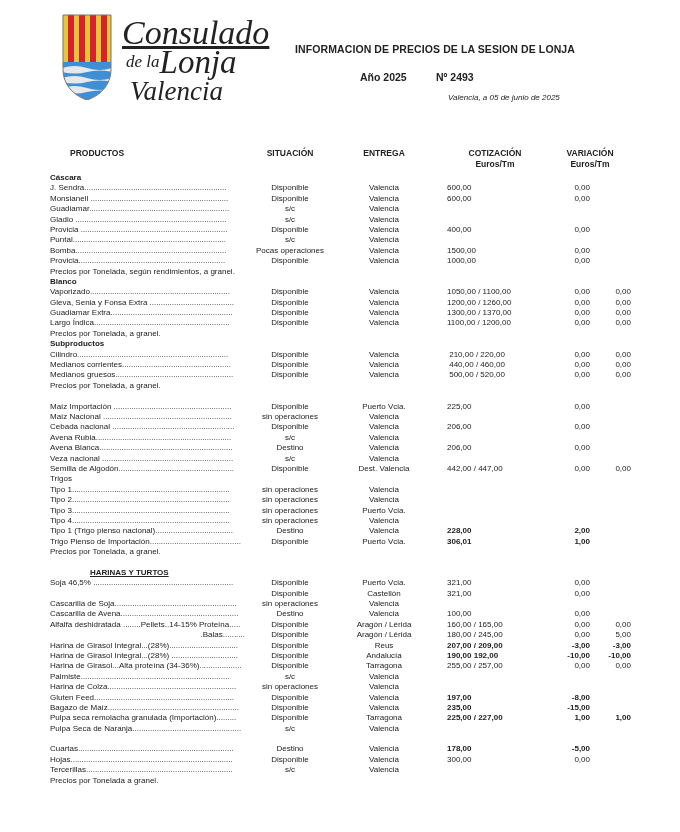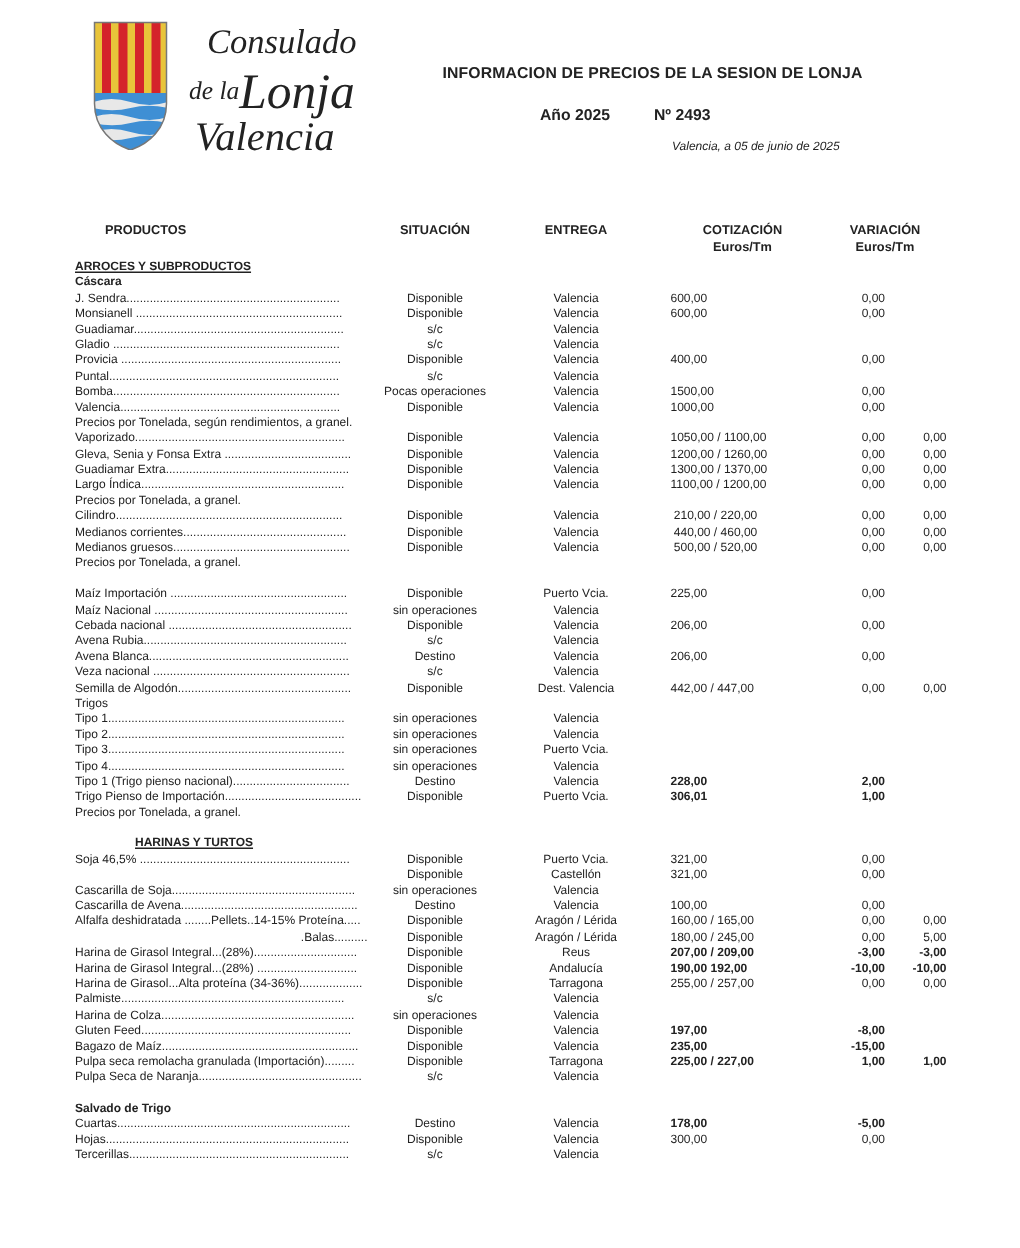--- a/index.html
+++ b/index.html
@@ -2,21 +2,21 @@
 <html><head>
 <meta charset="utf-8">
 <style>
   html, body { margin:0; padding:0; background:#fff; }
   body { width:680px; height:832px; position:relative; overflow:hidden;
          font-family:"Liberation Sans", sans-serif; color:#222; }
   .logo { position:absolute; left:62px; top:14px; width:160px; height:96px; }
   .shield { position:absolute; left:0; top:0; width:50px; height:86px; }
   .logo-text { position:absolute; left:60px; top:2px; font-family:"Liberation Serif", serif;
                font-style:italic; color:#222; line-height:1; }
-  .lt1 { font-size:23px; position:absolute; left:16px; top:0; white-space:nowrap; }
+  .lt1 { font-size:34px; position:absolute; left:0; top:0; white-space:nowrap;text-decoration:underline; }
   .lt2 { position:absolute; left:4px; top:30px; white-space:nowrap; }
   .lt2 .small { font-size:17px; vertical-align:6px; }
   .lt2 .big { font-size:33px; }
   .lt3 { font-size:27px; position:absolute; left:8px; top:62px; white-space:nowrap; }
   .title { position:absolute; left:295px; top:43px; font-size:10.5px; font-weight:bold; letter-spacing:0.1px; }
   .year { position:absolute; left:360px; top:71px; font-size:10.5px; font-weight:bold; }
   .num  { position:absolute; left:436px; top:71px; font-size:10.5px; font-weight:bold; }
   .date { position:absolute; left:448px; top:93px; font-size:8px; font-style:italic; }
   .hdr { position:absolute; top:148px; font-size:8.5px; font-weight:bold; text-align:center; line-height:11px; }
   .rows { position:absolute; left:50px; top:173px; width:600px; font-size:8px; }
@@ -77,23 +77,20 @@
   <div>COTIZACIÓN</div>
   <div>Euros/Tm</div>
 </div>
 <div class="hdr" style="left:550px;width:80px;">
   <div>VARIACIÓN</div>
   <div>Euros/Tm</div>
 </div>
 
 <div class="rows" id="rows">
     <div class="row">
-      <span class="sec" style="left: 0px;">ARROCES Y SUBPRODUCTOS</span>
-    </div>
-    <div class="row">
       <span class="sub" style="left: 0px;">Cáscara</span>
     </div>
     <div class="row">
       <span class="c-prod">J. Sendra................................................................</span>
       <span class="c-sit">Disponible</span>
       <span class="c-ent">Valencia</span>
       <span class="c-cot">600,00</span>
       <span class="c-v1">0,00</span>
       <span class="c-v2"></span>
     </div>
@@ -139,31 +136,34 @@
     </div>
     <div class="row">
       <span class="c-prod">Bomba....................................................................</span>
       <span class="c-sit">Pocas operaciones</span>
       <span class="c-ent">Valencia</span>
       <span class="c-cot">1500,00</span>
       <span class="c-v1">0,00</span>
       <span class="c-v2"></span>
     </div>
     <div class="row">
-      <span class="c-prod">Valencia..................................................................</span>
+      <span class="c-prod">Provicia..................................................................</span>
       <span class="c-sit">Disponible</span>
       <span class="c-ent">Valencia</span>
       <span class="c-cot">1000,00</span>
       <span class="c-v1">0,00</span>
       <span class="c-v2"></span>
     </div>
     <div class="row">
       <span class="" style="left: 0px;">Precios por Tonelada, según rendimientos, a granel.</span>
     </div>
     <div class="row">
+      <span class="sub" style="left: 0px;">Blanco</span>
+    </div>
+    <div class="row">
       <span class="c-prod">Vaporizado...............................................................</span>
       <span class="c-sit">Disponible</span>
       <span class="c-ent">Valencia</span>
       <span class="c-cot">1050,00 / 1100,00</span>
       <span class="c-v1">0,00</span>
       <span class="c-v2">0,00</span>
     </div>
     <div class="row">
       <span class="c-prod">Gleva, Senia y Fonsa Extra ......................................</span>
       <span class="c-sit">Disponible</span>
@@ -183,20 +183,23 @@
     <div class="row">
       <span class="c-prod">Largo Índica.............................................................</span>
       <span class="c-sit">Disponible</span>
       <span class="c-ent">Valencia</span>
       <span class="c-cot">1100,00 / 1200,00</span>
       <span class="c-v1">0,00</span>
       <span class="c-v2">0,00</span>
     </div>
     <div class="row">
       <span class="" style="left: 0px;">Precios por Tonelada, a granel.</span>
+    </div>
+    <div class="row">
+      <span class="sub" style="left: 0px;">Subproductos</span>
     </div>
     <div class="row">
       <span class="c-prod">Cilindro....................................................................</span>
       <span class="c-sit">Disponible</span>
       <span class="c-ent">Valencia</span>
       <span class="c-cot">&nbsp;210,00 / 220,00</span>
       <span class="c-v1">0,00</span>
       <span class="c-v2">0,00</span>
     </div>
     <div class="row">
@@ -448,23 +451,20 @@
     <div class="row">
       <span class="c-prod">Pulpa Seca de Naranja.................................................</span>
       <span class="c-sit">s/c</span>
       <span class="c-ent">Valencia</span>
       <span class="c-cot"></span>
       <span class="c-v1"></span>
       <span class="c-v2"></span>
     </div>
     <div class="row gap"></div>
     <div class="row">
-      <span class="sub" style="left: 0px;">Salvado de Trigo</span>
-    </div>
-    <div class="row">
       <span class="c-prod">Cuartas......................................................................</span>
       <span class="c-sit">Destino</span>
       <span class="c-ent">Valencia</span>
       <span class="c-cot bold">178,00</span>
       <span class="c-v1 bold">-5,00</span>
       <span class="c-v2 bold"></span>
     </div>
     <div class="row">
       <span class="c-prod">Hojas.........................................................................</span>
       <span class="c-sit">Disponible</span>
@@ -474,13 +474,16 @@
       <span class="c-v2"></span>
     </div>
     <div class="row">
       <span class="c-prod">Tercerillas..................................................................</span>
       <span class="c-sit">s/c</span>
       <span class="c-ent">Valencia</span>
       <span class="c-cot"></span>
       <span class="c-v1"></span>
       <span class="c-v2"></span>
     </div>
+    <div class="row">
+      <span class="" style="left: 0px;">Precios por Tonelada a granel.</span>
+    </div>
   </div>
 
 </body></html>

